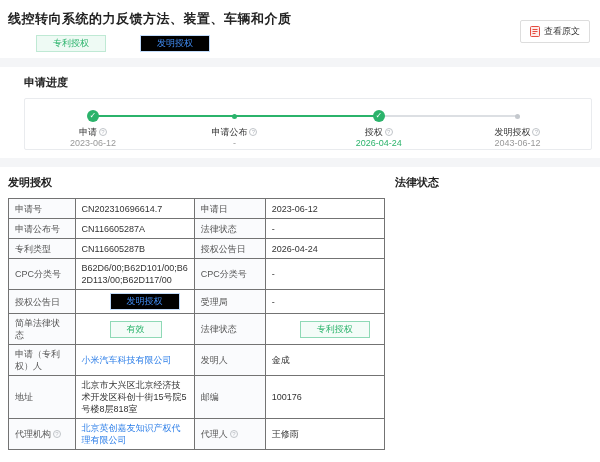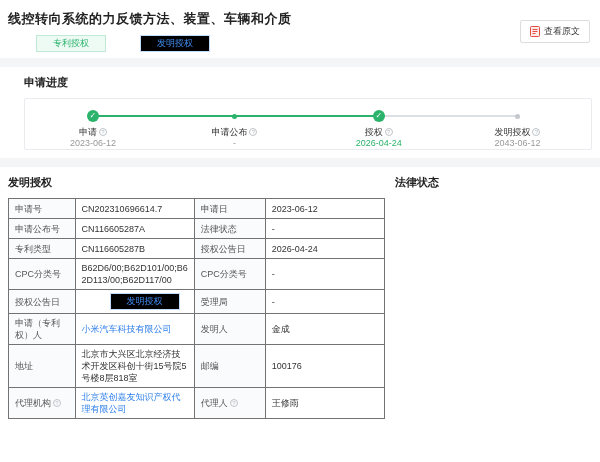--- a/index.html
+++ b/index.html
@@ -148,20 +148,26 @@
               <td class="lbl c3"><span>CPC分类号</span></td>
               <td class="val">-</td>
             </tr>
             <tr>
               <td class="lbl"><span>授权公告日</span></td>
               <td class="val"><span class="badge blue">发明授权</span></td>
               <td class="lbl c3"><span>受理局</span></td>
               <td class="val">-</td>
             </tr>
             <tr>
+              <td class="lbl"><span>简单法律状态</span></td>
+              <td class="val"><span class="badge green-outline">有效</span></td>
+              <td class="lbl c3"><span>法律状态</span></td>
+              <td class="val"><span class="badge green-outline">专利授权</span></td>
+            </tr>
+            <tr>
               <td class="lbl"><span>申请（专利权）人</span></td>
               <td class="val"><a class="link">小米汽车科技有限公司</a></td>
               <td class="lbl c3"><span>发明人</span></td>
               <td class="val">金成</td>
             </tr>
             <tr>
               <td class="lbl"><span>地址</span></td>
               <td class="val">北京市大兴区北京经济技术开发区科创十街15号院5号楼8层818室</td>
               <td class="lbl c3"><span>邮编</span></td>
               <td class="val">100176</td>

